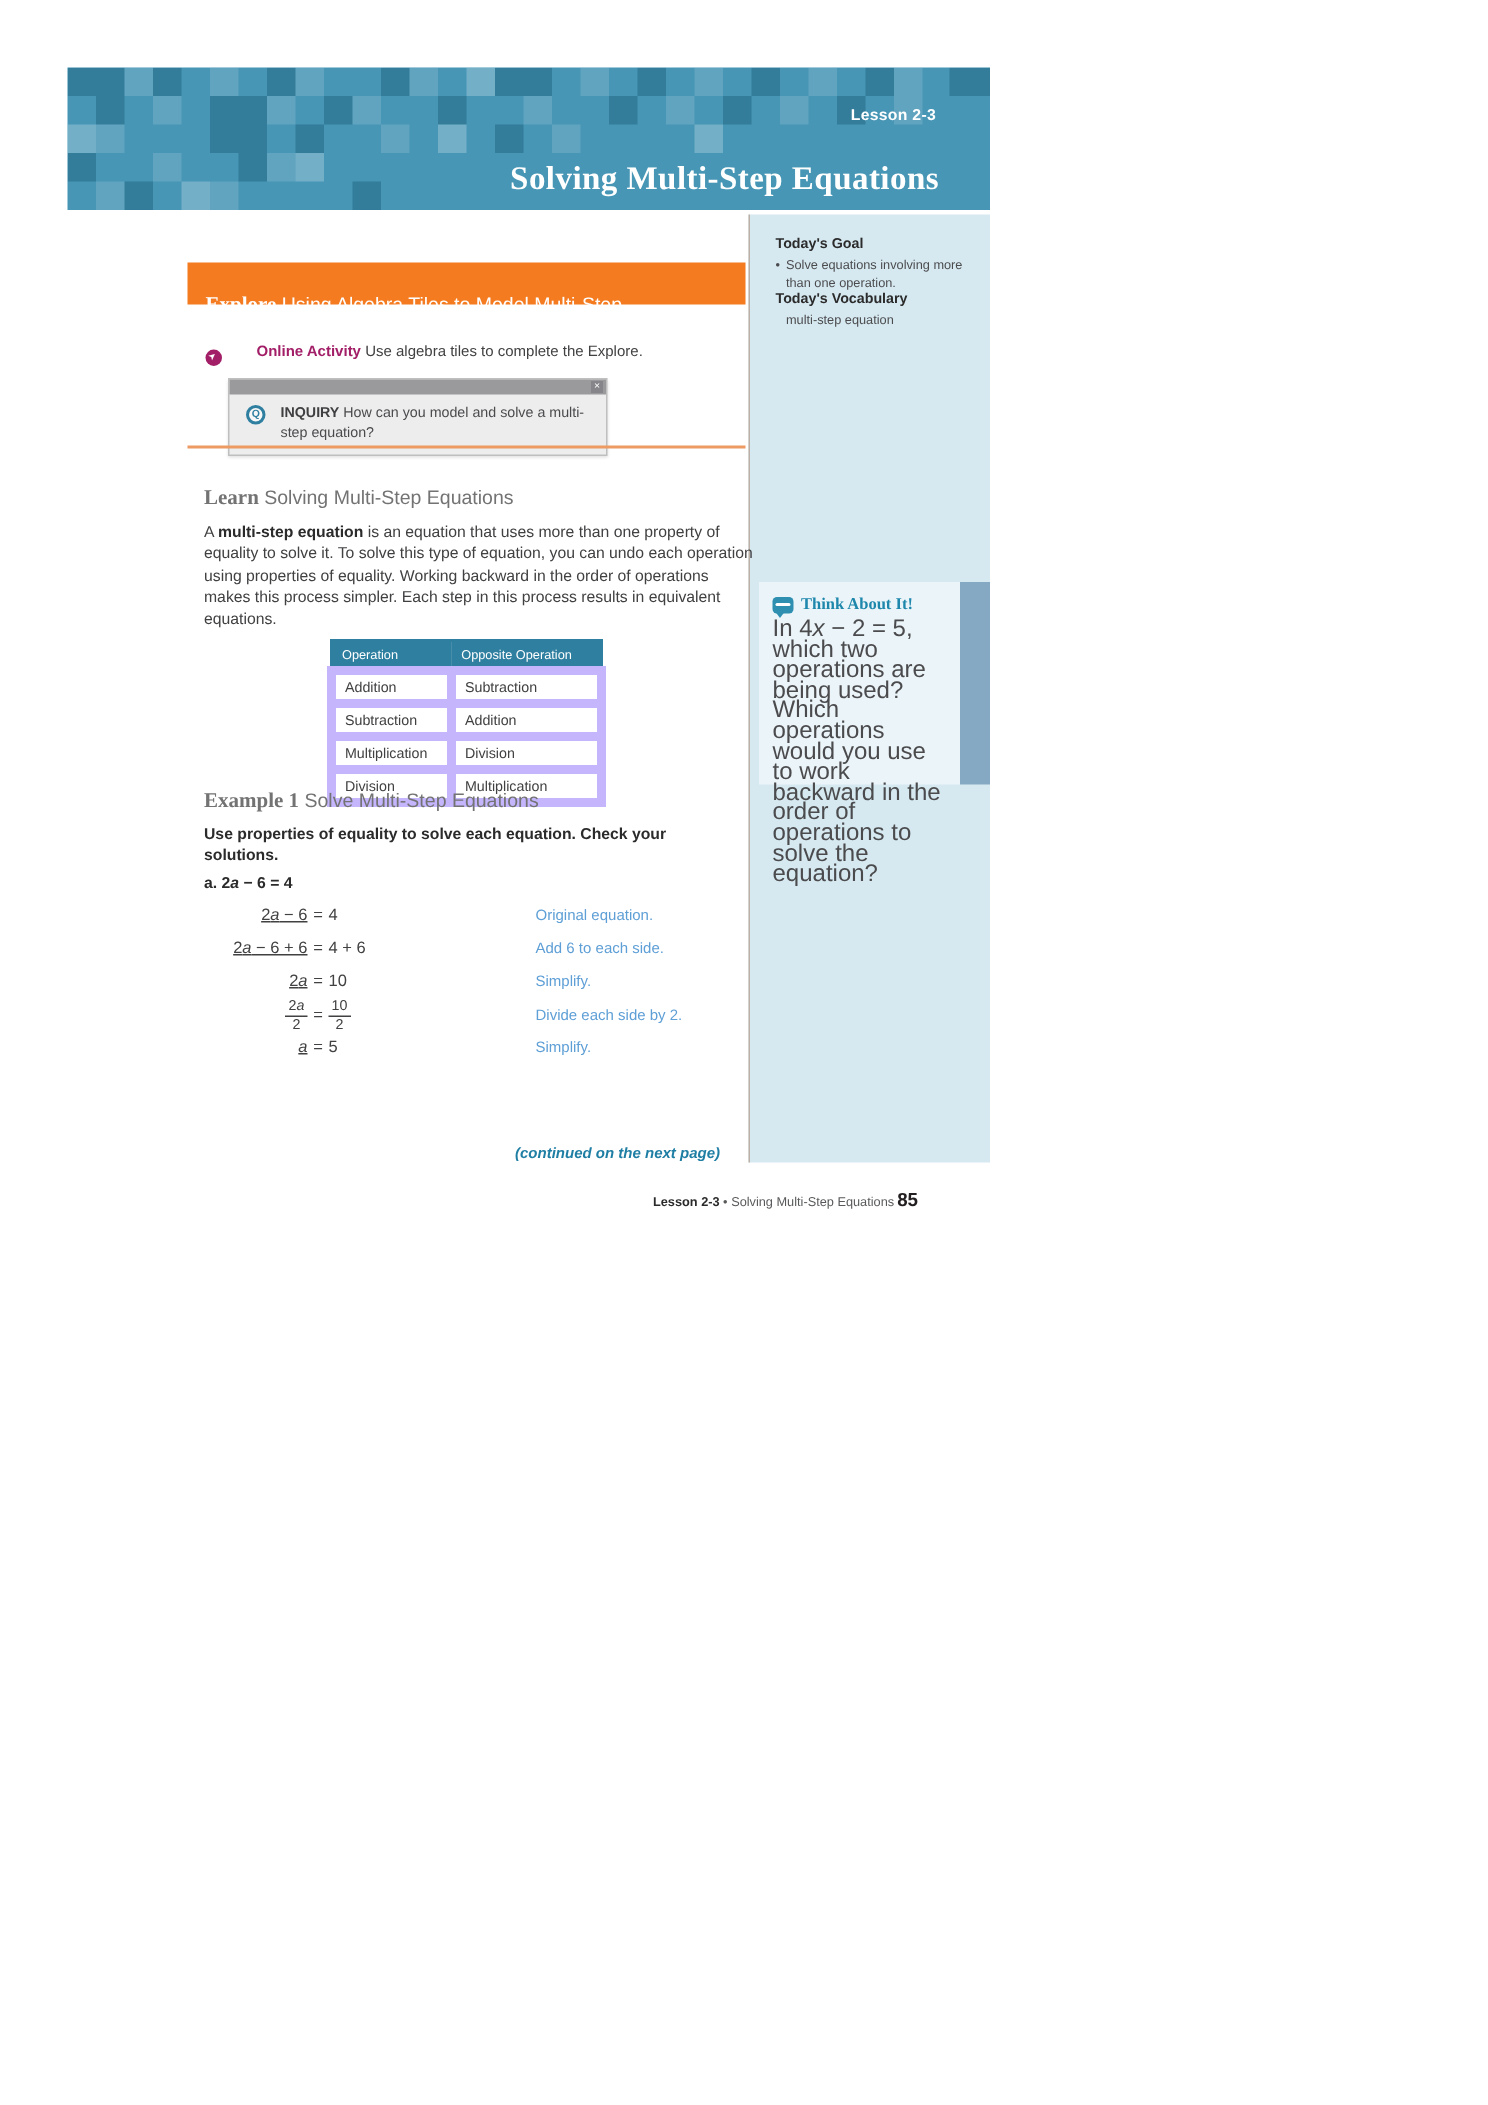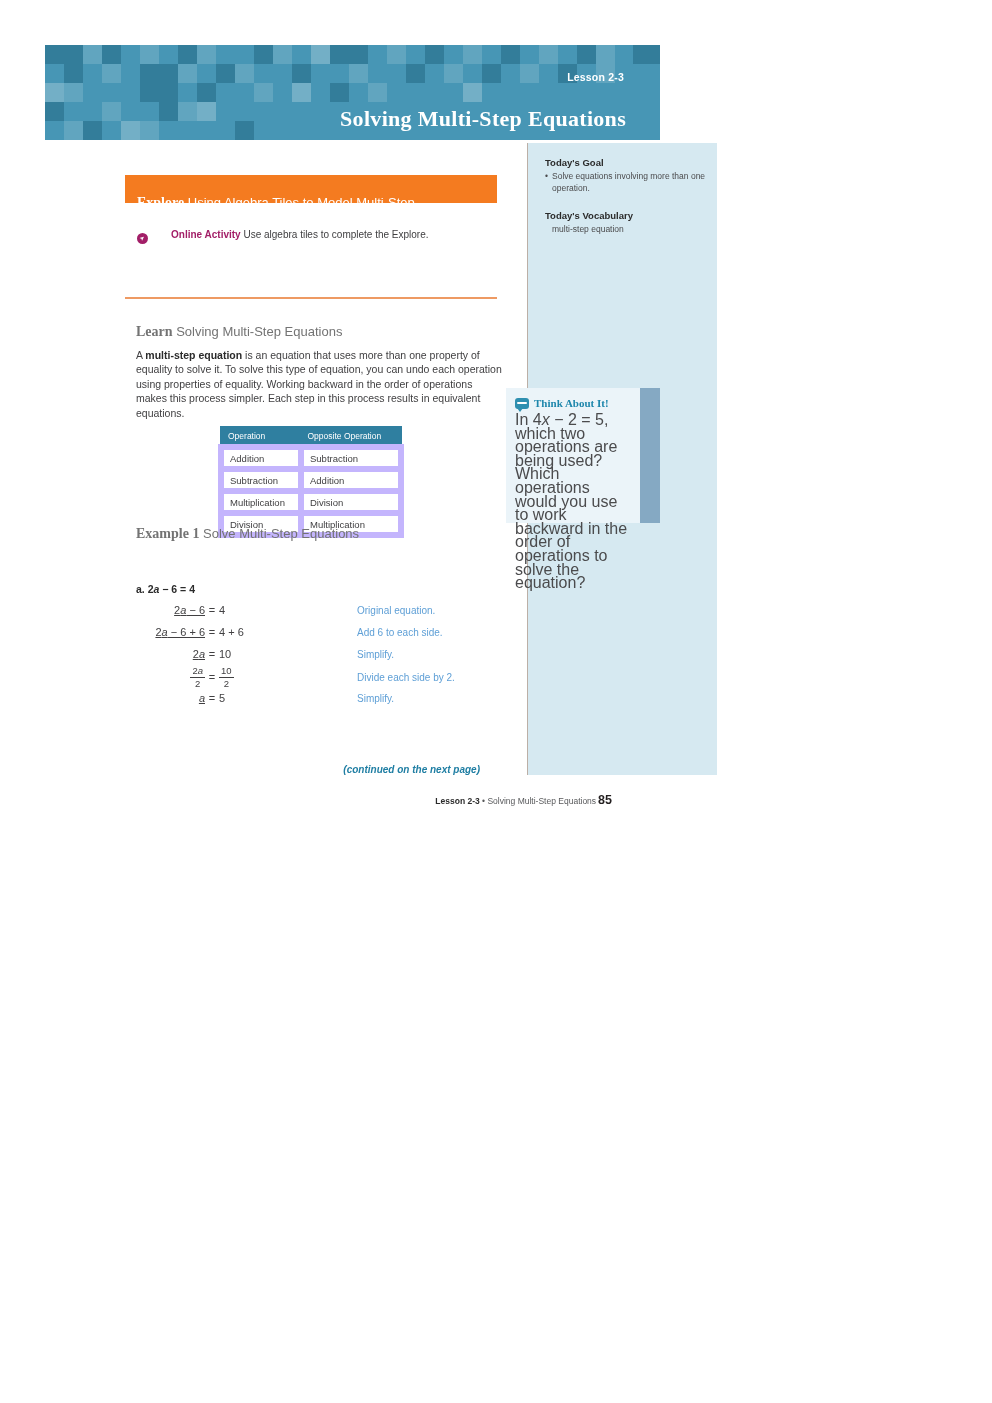--- a/index.html
+++ b/index.html
@@ -7,26 +7,26 @@
   body { font-family:"Liberation Sans", sans-serif; color:#414042; }
   .page { position:relative; width:992px; height:1403px; background:#fff; overflow:hidden; }
 
   
   .banner { position:absolute; left:45px; top:45px; width:615px; height:95px; background:#4796B5; overflow:hidden; }
   .banner svg { position:absolute; left:0; top:0; }
   .lesson-label { position:absolute; top:26px; right:36px; color:#fff; font-size:10.5px; font-weight:bold; letter-spacing:.2px; }
   .page-title { position:absolute; bottom:8px; right:34px; color:#fff; font-family:"Liberation Serif", serif; font-weight:bold; font-size:22px; letter-spacing:.3px; }
 
   
-  .sidebar { position:absolute; left:527px; top:143px; width:190px; height:632px; background:#D6E9F1; border-left:1px solid #BCAFA6; }
+  .sidebar { position:absolute; left:499px; top:143px; width:161px; height:632px; background:#D6E9F1; border-left:1px solid #BCAFA6; }
   .sb-inner { padding:14px 10px 0 17px; }
   .sb-h { font-size:9.5px; font-weight:bold; color:#2B2B2B; margin-bottom:3px; }
   .sb-goal-item { font-size:8.5px; color:#4B4B4D; line-height:11.5px; display:flex; }
   .sb-goal-item .blt { margin-right:4px; }
-  .sb-vocab { margin-top:16px; }
+  .sb-vocab { }
   .sb-term { font-size:8.5px; color:#4B4B4D; padding-left:7px; margin-top:2px; }
 
   .think-box { position:absolute; left:506px; top:388px; width:134px; height:135px; background:#EBF4F9; padding:9px 8px 0 9px; }
   .think-strip { position:absolute; left:640px; top:388px; width:20px; height:135px; background:#85A9C3; }
   .think-head { display:flex; align-items:center; margin-bottom:4px; }
   .think-title { font-family:"Liberation Serif", serif; font-weight:bold; font-size:11px; color:#1E87AC; margin-left:5px; }
   .bubble-icon { position:relative; width:14px; height:11px; background:#2E8FB0; border-radius:3px; flex:0 0 auto; }
   .bubble-icon:before { content:""; position:absolute; left:2px; top:4px; width:10px; height:2.5px; background:#fff; border-radius:1px; }
   .bubble-icon:after { content:""; position:absolute; left:2px; bottom:-3px; border-left:3px solid transparent; border-right:3px solid transparent; border-top:4px solid #2E8FB0; }
   .think-body { font-size:16px; line-height:13.6px; color:#4B4B4D; }
@@ -177,20 +177,29 @@
   <div class="explore-box">
     <div class="txt">
       <span class="explore-label">Explore</span><span> Using Algebra Tiles to Model Multi-Step Equations</span>
     </div>
   </div>
 
   <div class="online-row">
     <span class="oa-icon"><span>➤</span></span><span class="oa-label">Online Activity</span><span> Use algebra tiles to complete the Explore.</span>
   </div>
 
+  <div class="inquiry">
+    <div class="inquiry-bar">
+      <div class="inquiry-close">×</div>
+    </div>
+    <div class="inquiry-body">
+      <span class="inquiry-icon">Q</span>
+      <span class="inquiry-label">INQUIRY</span><span> How can you model and solve a multi-step equation?</span>
+    </div>
+  </div>
   <div class="explore-rule"></div>
 
   <div class="sec-head learn-head">
     <span class="shl">Learn</span><span> Solving Multi-Step Equations</span>
   </div>
 
   <div class="learn-para">
     <span>A </span><b>multi-step equation</b><span> is an equation that uses more than one property of equality to solve it. To solve this type of equation, you can undo each operation using properties of equality. Working backward in the order of operations makes this process simpler. Each step in this process results in equivalent equations.</span>
   </div>
 
@@ -218,20 +227,21 @@
           <td>Division</td>
           <td>Multiplication</td>
         </tr>
     </tbody>
   </table>
 
   <div class="sec-head example-head">
     <span class="shl">Example 1</span><span> Solve Multi-Step Equations</span>
   </div>
 
+  <div class="ex-intro">Use properties of equality to solve each equation. Check your solutions.</div>
 
   <div class="item-a">
     <span>a.</span><span> 2</span><span class="mvar">a</span><span> − 6 = 4</span>
   </div>
 
   <div class="steps">
 
     <div class="steprow r1">
       <span class="lhs"><span>2</span><span class="mvar">a</span><span> − 6</span></span>
       <span class="eqs">=</span>

